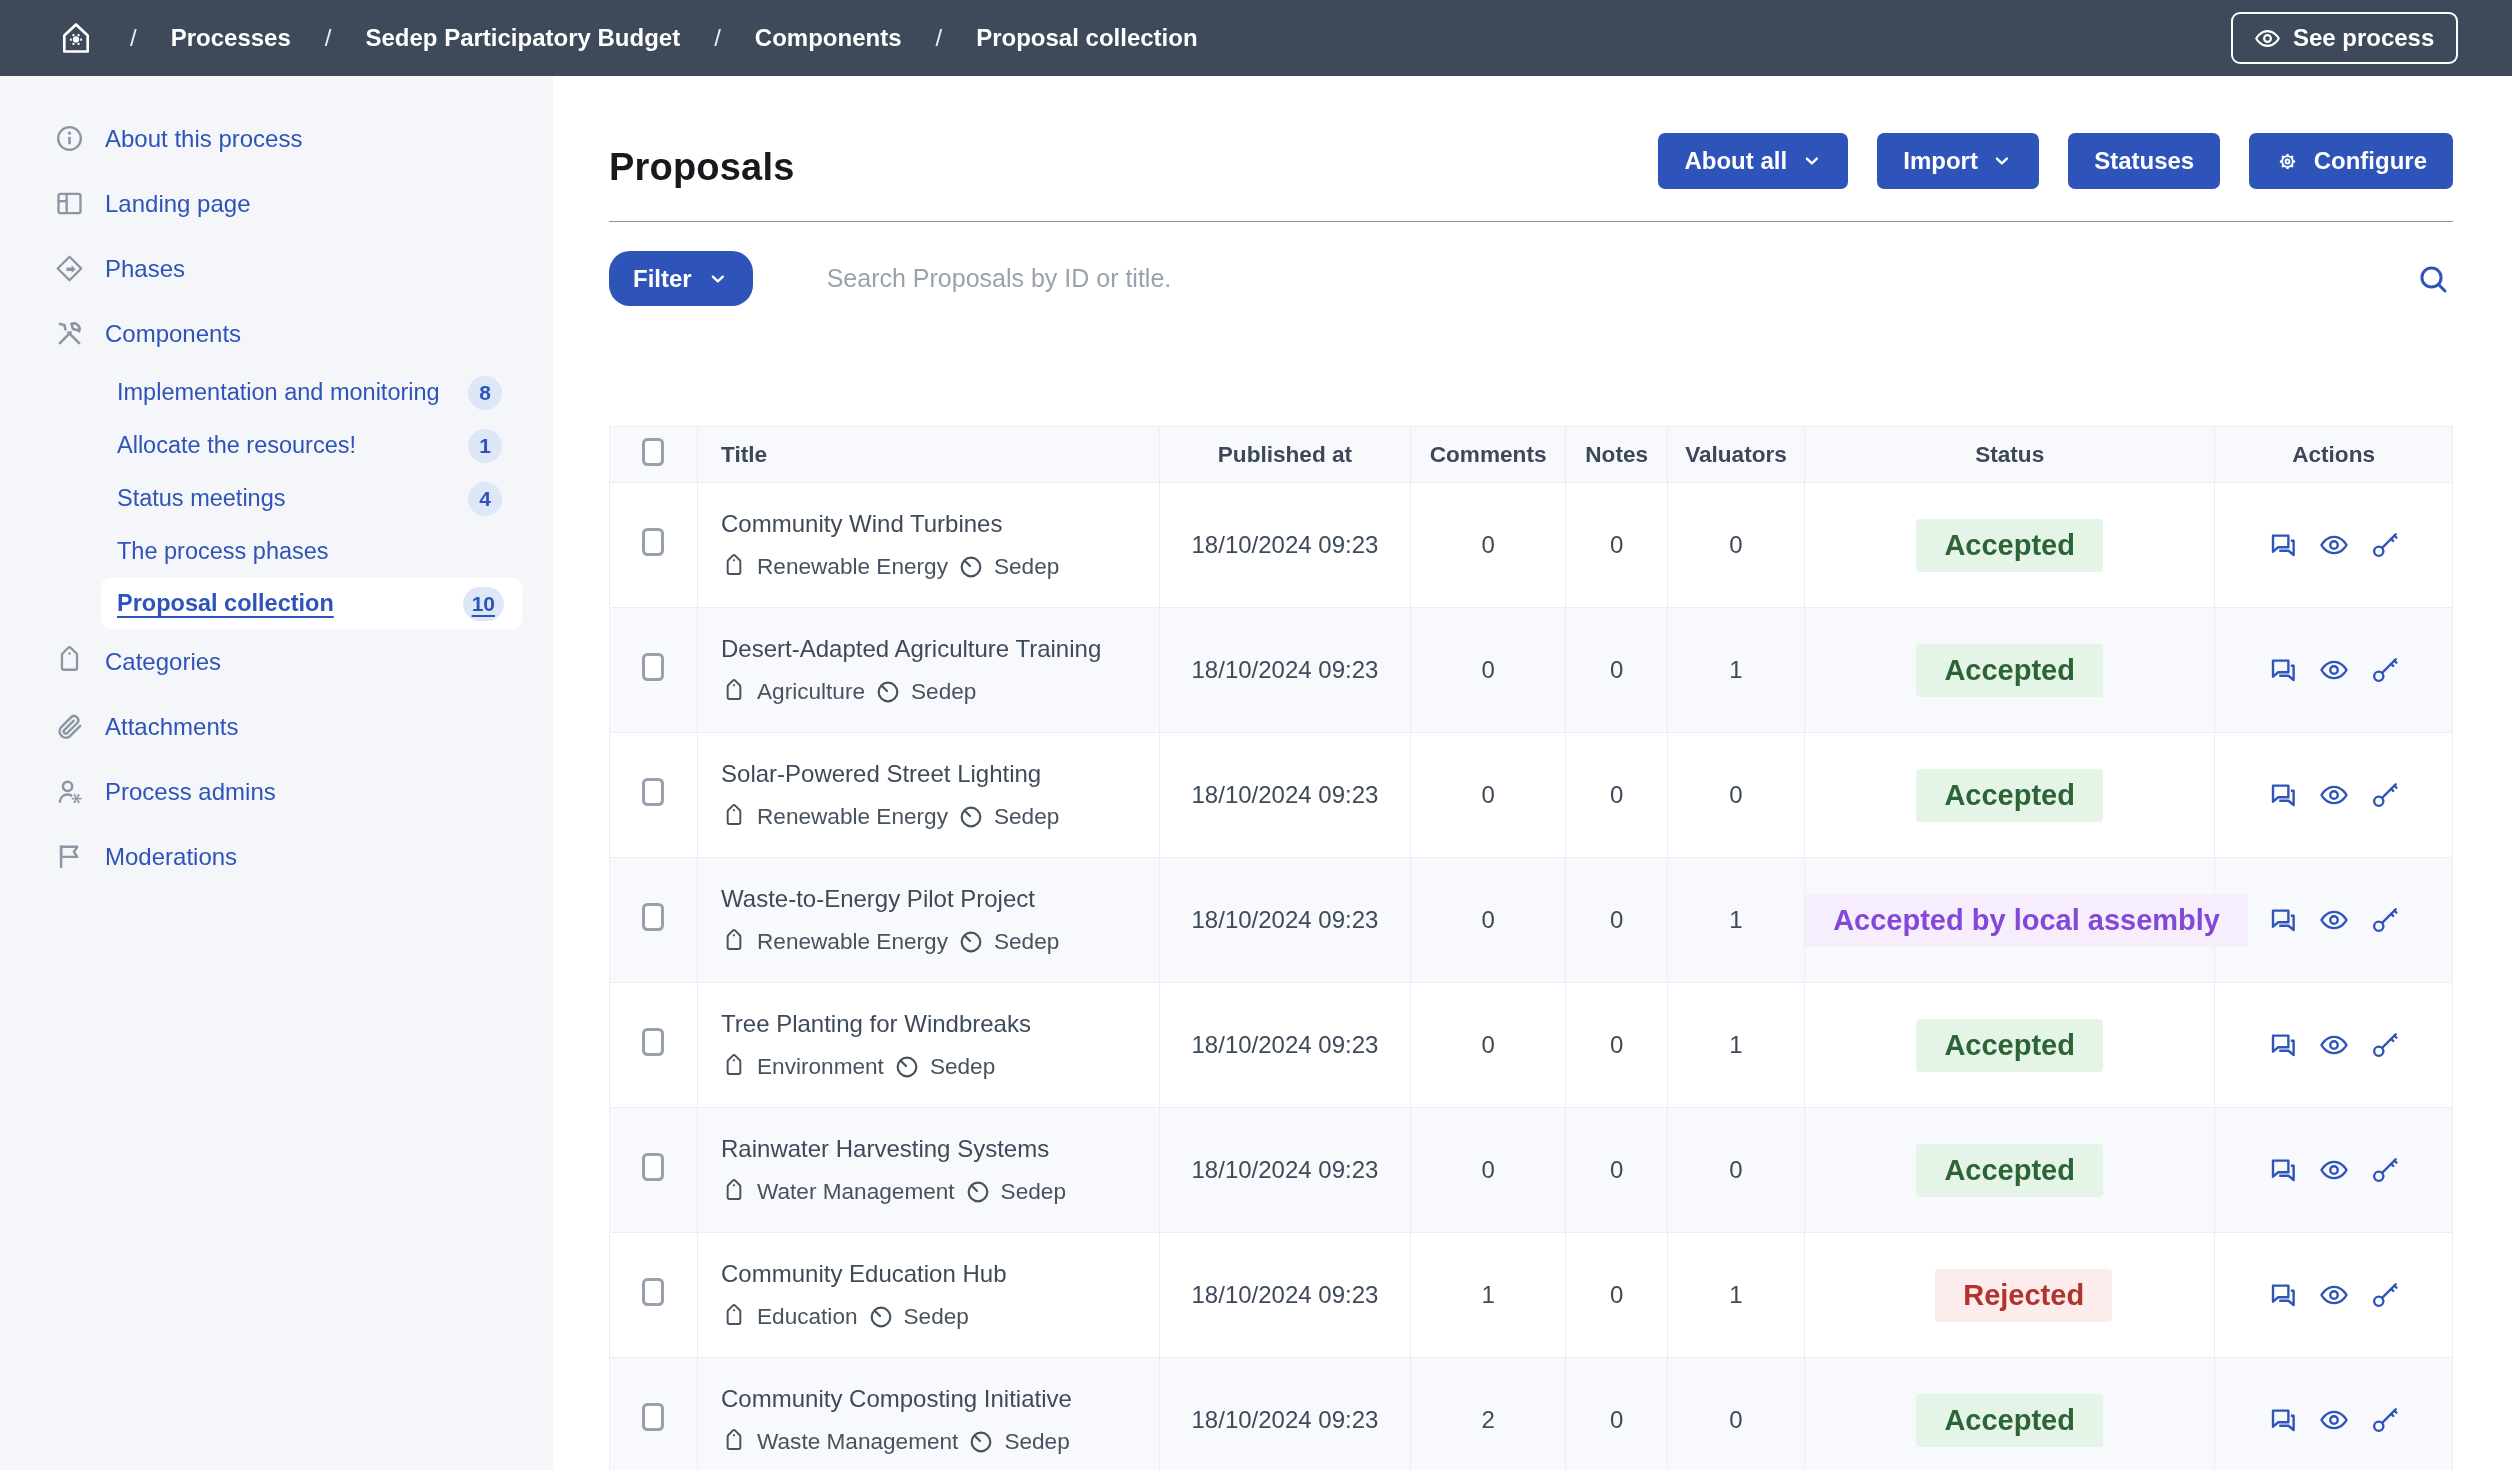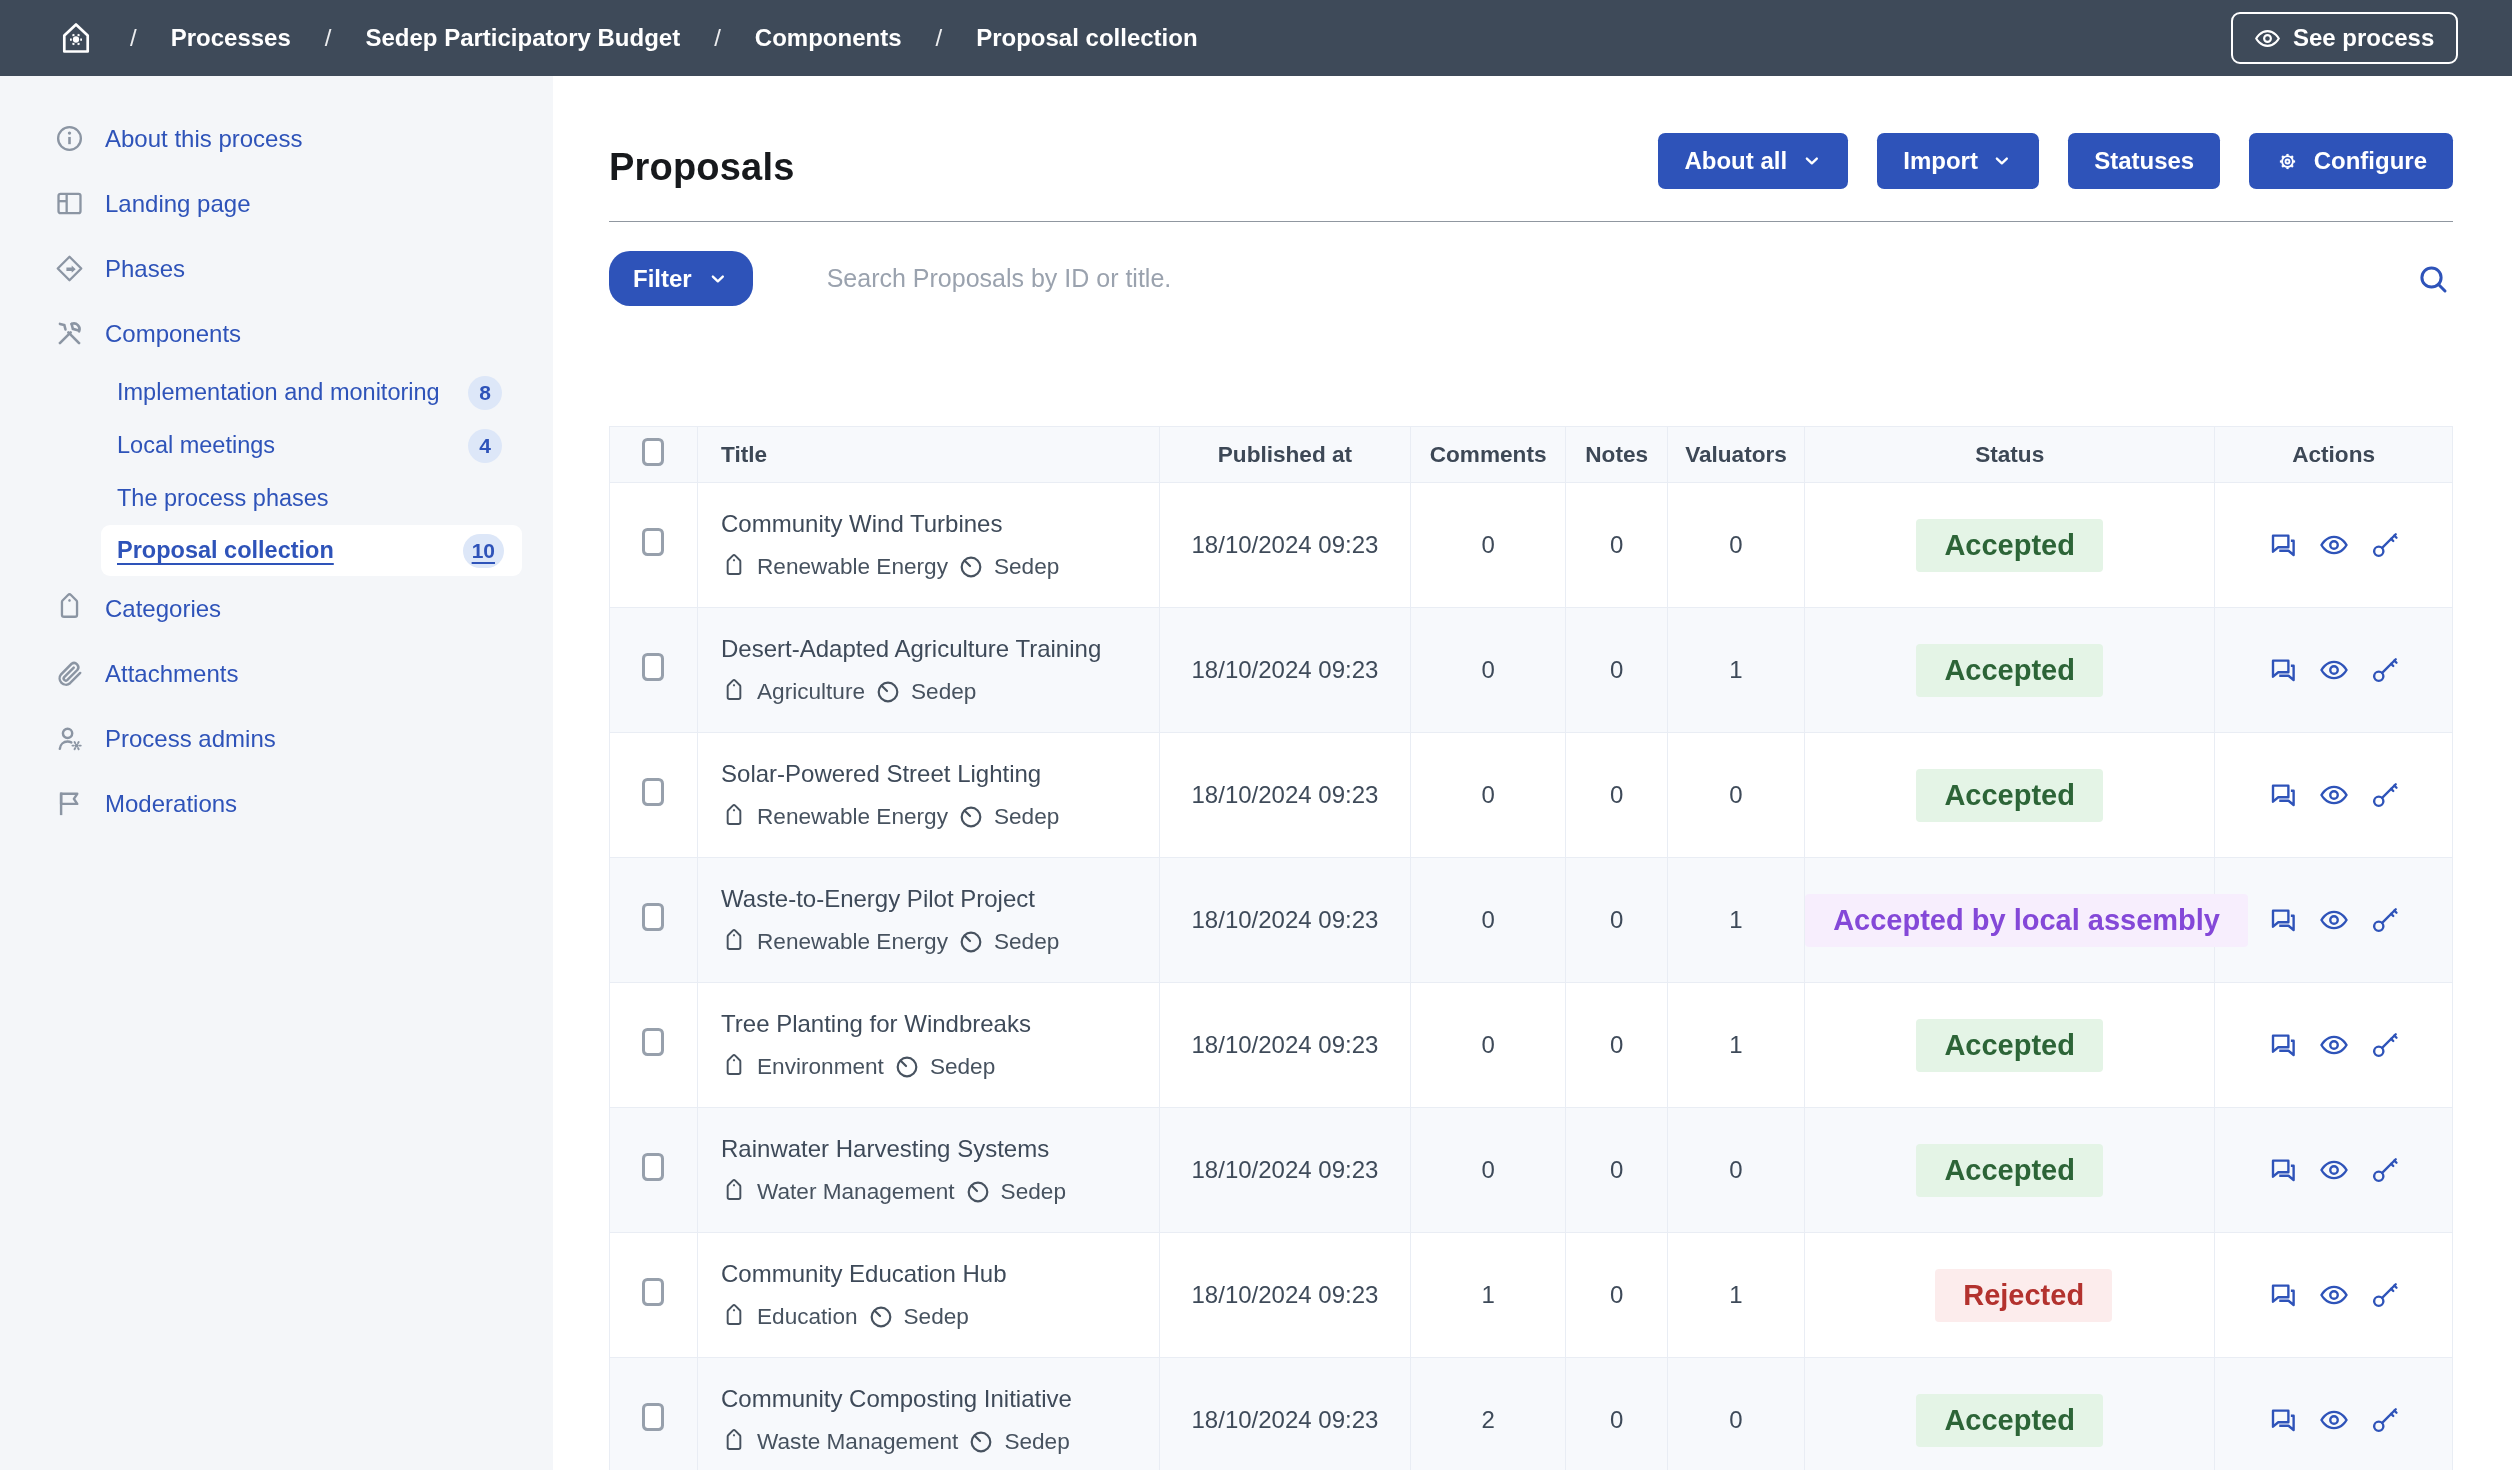--- a/index.html
+++ b/index.html
@@ -144,21 +144,25 @@
               <path d="M19.4 19.4 11.1 11.1"></path>
               <path d="M4.6 4.6l3.4.9.9 3.4"></path>
             </svg>
             <span class="nav-label">Components</span>
           </div>
           <div class="nav-sub">
             <span class="nav-label">Implementation and monitoring</span>
             <span class="nav-badge">8</span>
           </div>
           <div class="nav-sub">
-            <span class="nav-label">Local meetings</span>
+            <span class="nav-label">Allocate the resources!</span>
+            <span class="nav-badge">1</span>
+          </div>
+          <div class="nav-sub">
+            <span class="nav-label">Status meetings</span>
             <span class="nav-badge">4</span>
           </div>
           <div class="nav-sub">
             <span class="nav-label">The process phases</span>
           </div>
           <div class="nav-sub active">
             <span class="nav-label">Proposal collection</span>
             <span class="nav-badge">10</span>
           </div>
           <div class="nav-item">

